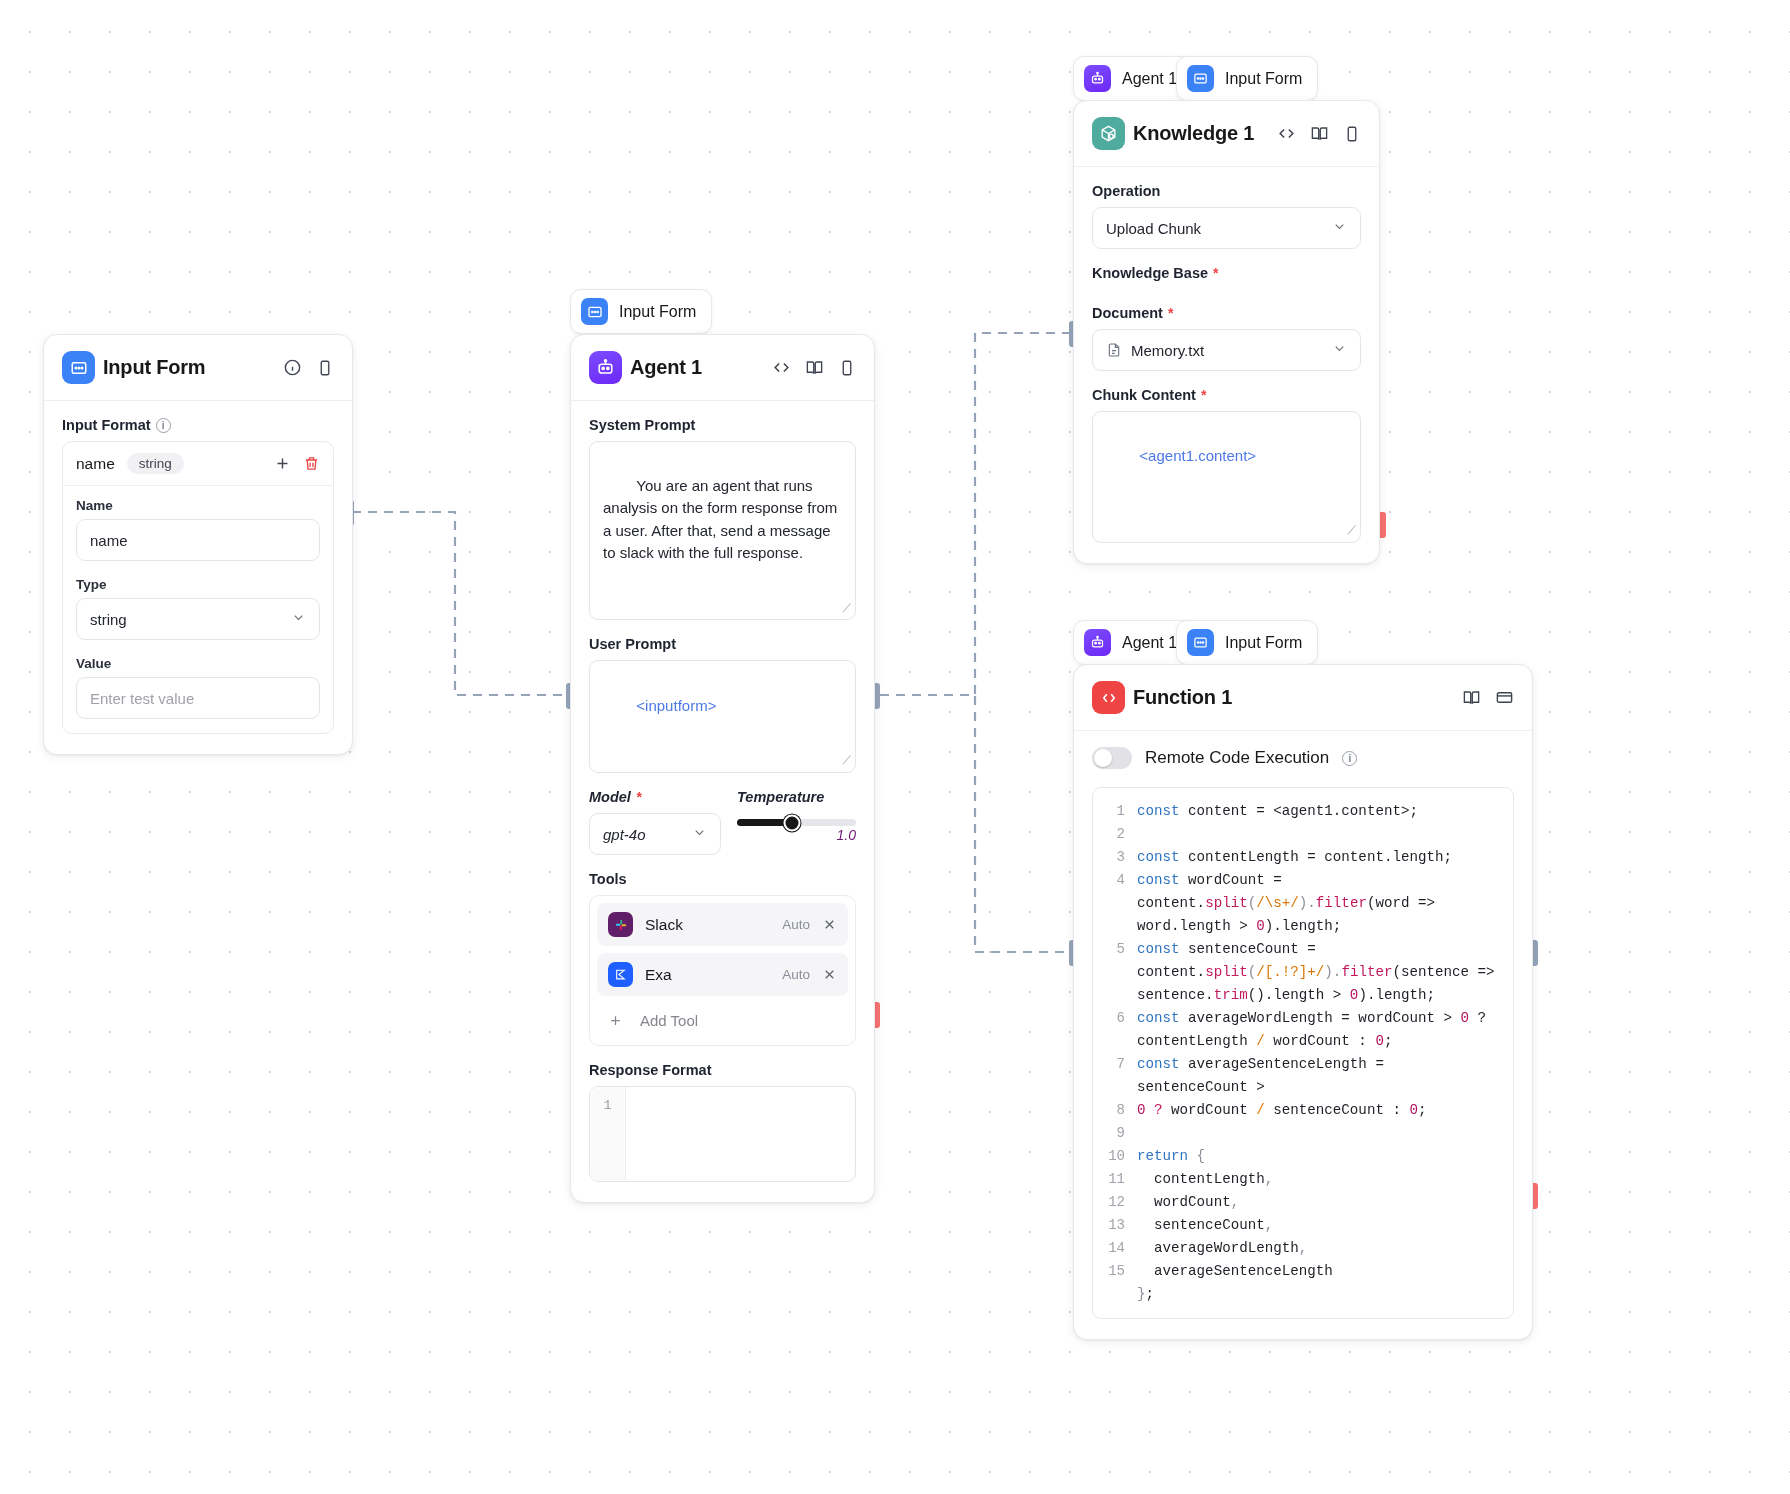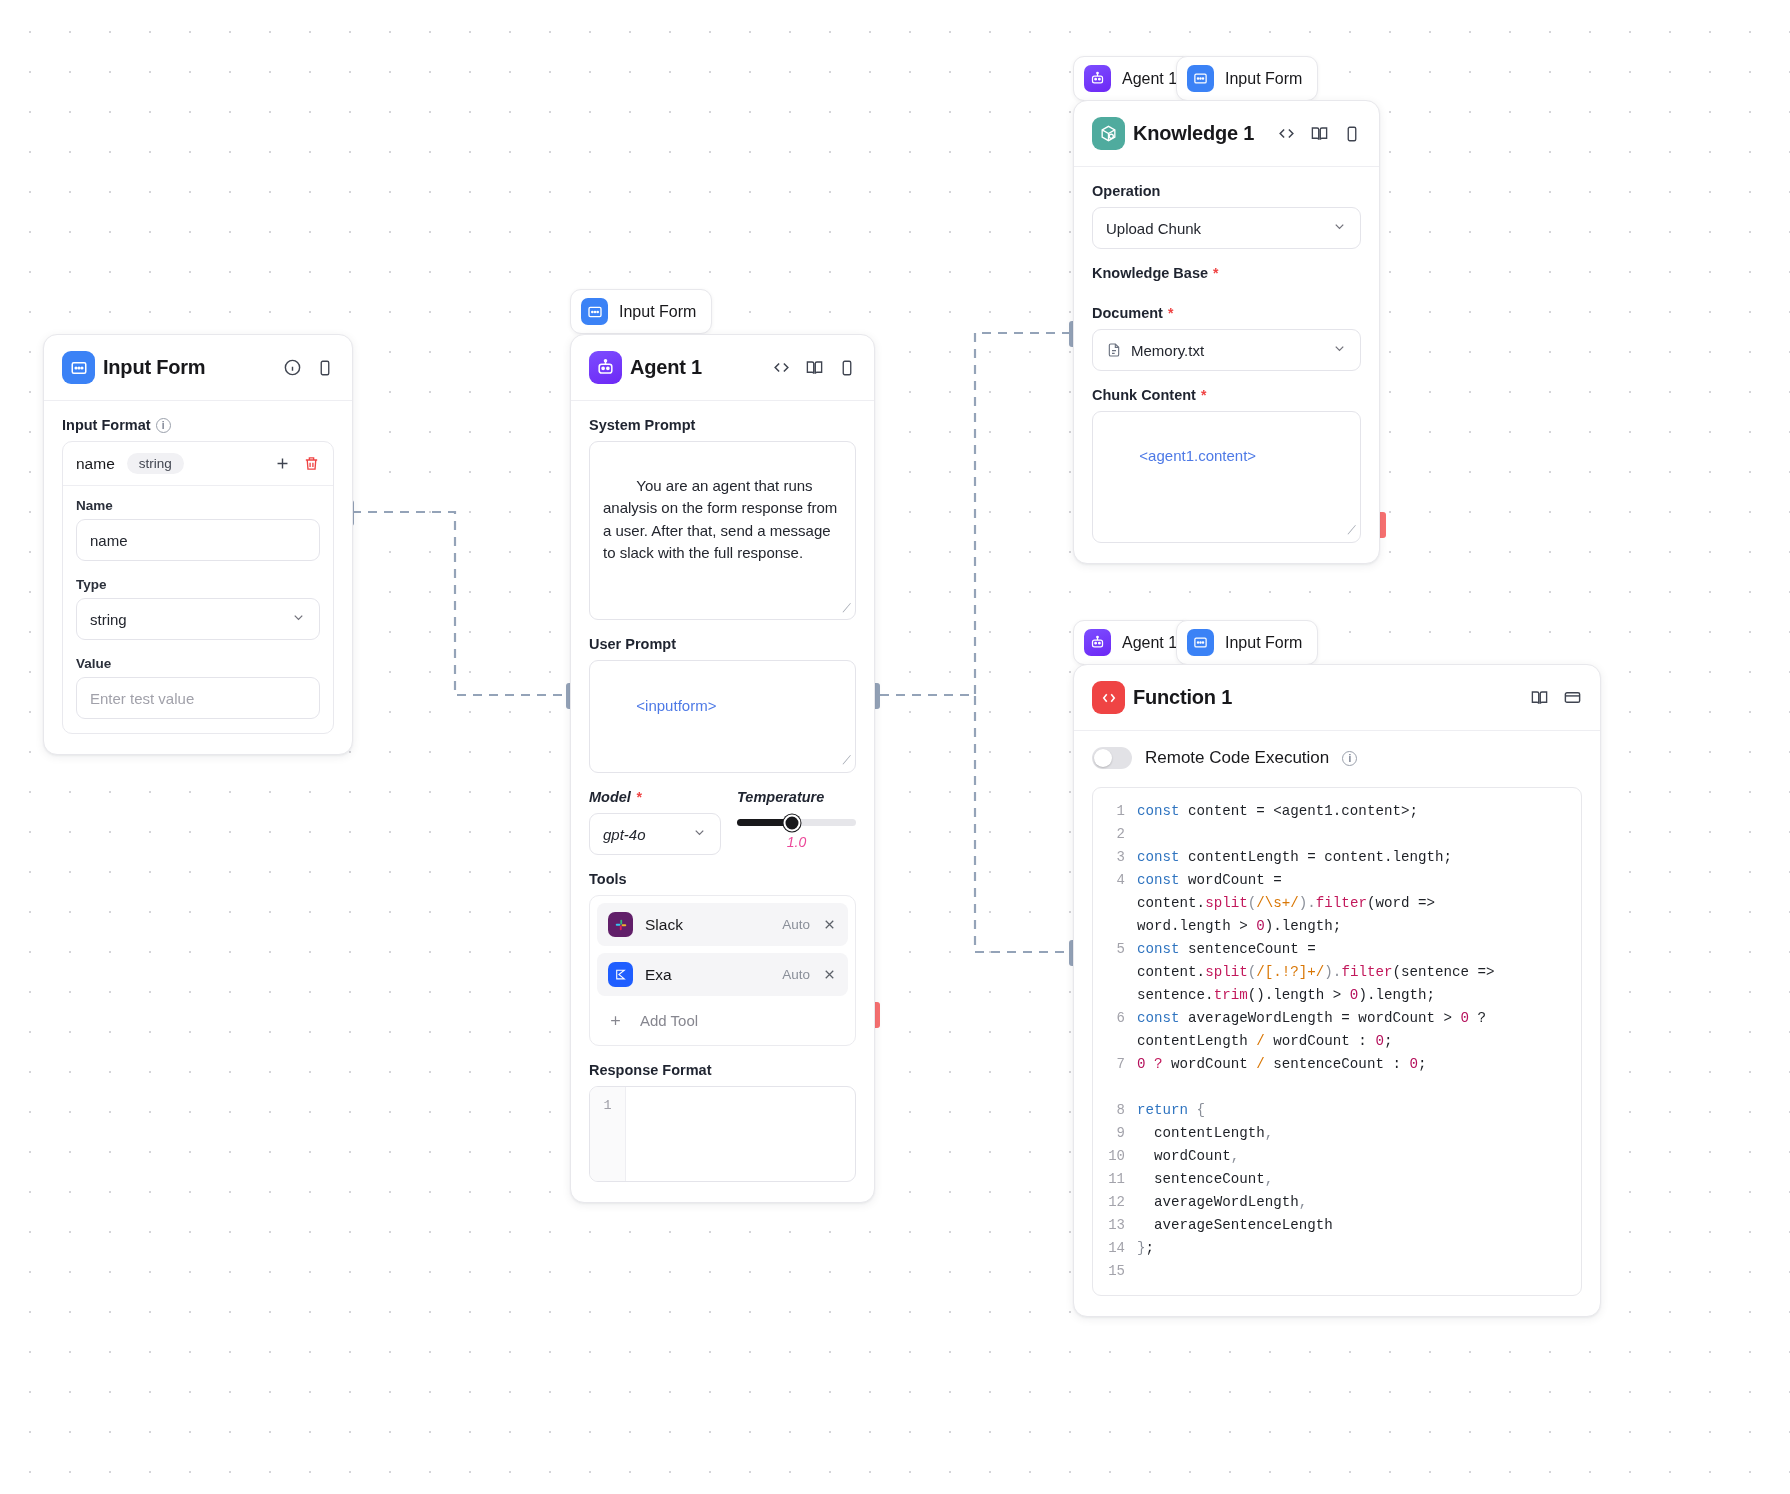--- a/index.html
+++ b/index.html
@@ -87,21 +87,21 @@
   .iconbtn.del { color: #ef4444; }
   .fmtbody { padding: 12px 13px 14px; }
   .sublabel { font-size: 13.5px; font-weight: 600; color: #2b303b; margin-bottom: 6px; }
 
   
   .row2 { display: flex; gap: 16px; align-items: flex-start; font-style: italic; }
   .slider-wrap { flex: 1; }
   .track { height: 7px; border-radius: 5px; background: #e6e6ea; position: relative; margin-top: 14px; }
   .fill { position: absolute; left: 0; top: 0; height: 7px; border-radius: 5px; background: #18181b; width: 46%; }
   .knob { position: absolute; left: 46%; top: 50%; transform: translate(-50%,-50%); width: 17px; height: 17px; border-radius: 50%; background: #18181b; border: 2.5px solid #fff; box-shadow: 0 0 0 1px #18181b; }
-  .tval { text-align: center; font-size: 14px; color: #ec4899; margin-top: 8px; }
+  .tval { text-align: right; font-size: 14px; color: #701a75; margin-top: 1px; }
   .toolsbox { border: 1px solid #ebebef; border-radius: 10px; padding: 7px; }
   .tool { display: flex; align-items: center; gap: 12px; background: #f5f5f7; border-radius: 8px; padding: 9px 11px; margin-bottom: 7px; }
   .tool .tname { font-size: 15.5px; }
   .tool .auto { margin-left: auto; font-size: 13.5px; color: #8a8f99; }
   .tool .x { color: #5b6068; display: flex; cursor: pointer; }
   .tico { width: 25px; height: 25px; border-radius: 7px; display: flex; align-items: center; justify-content: center; flex: none; font-size: 13px; color: #fff; }
   .addtool { display: flex; align-items: center; gap: 17px; padding: 9px 11px; color: #86868f; font-size: 15px; cursor: pointer; }
   .jsonbox { border: 1px solid #e4e4ea; border-radius: 9px; display: flex; min-height: 96px; overflow: hidden; }
   .gutter { background: #fafafb; border-right: 1px solid #eeeef2; width: 36px; text-align: center; padding-top: 11px; color: #a0a0a8; font-size: 13.5px; font-family: "Liberation Mono", monospace; }
   .jsonph { padding: 11px 13px; color: #b4b4bb; font-size: 15px; font-family: "Liberation Mono", monospace; }
@@ -452,21 +452,21 @@
         <span>Chunk Content</span>
         <span class="req">*</span>
       </div>
       <div class="ta" style="min-height:132px;">
         <span class="tok">&lt;agent1.content&gt;</span>
         <span class="grip">⟋</span>
       </div>
     </div>
   </div>
 
-  <div class="node" style="left:1073px; top:664px; width:528px;">
+  <div class="node" style="left:1073px; top:664px; width:460px;">
     <div class="node-head">
       <span class="tile red">
         <svg width="18" height="18" viewBox="0 0 24 24" fill="none" stroke="#fff" stroke-width="2.1">
             <path d="M9 7l-4 5 4 5M15 7l4 5-4 5"></path>
           </svg>
       </span>
       <span class="node-title">Function 1</span>
       <span class="head-icons">
         <span class="iconbtn">
             <svg width="19" height="19" viewBox="0 0 24 24" fill="none" stroke="currentColor" stroke-width="1.7">
@@ -518,20 +518,21 @@
             <div>&nbsp;</div>
             <div><span class="k">const </span><span>contentLength = content.length;</span></div>
             <div><span class="k">const </span><span>wordCount =</span></div>
             <div><span>content.</span><span class="f">split</span><span class="p">(</span><span class="r">/\s+/</span><span class="p">).</span><span class="f">filter</span><span>(word =&gt;</span></div>
             <div><span>word.length &gt; </span><span class="n">0</span><span>).length;</span></div>
             <div><span class="k">const </span><span>sentenceCount =</span></div>
             <div><span>content.</span><span class="f">split</span><span class="p">(</span><span class="r">/[.!?]+/</span><span class="p">).</span><span class="f">filter</span><span>(sentence =&gt;</span></div>
             <div><span>sentence.</span><span class="f">trim</span><span>().length &gt; </span><span class="n">0</span><span>).length;</span></div>
             <div><span class="k">const </span><span>averageWordLength = wordCount &gt; </span><span class="n">0</span><span> ?</span></div>
             <div><span>contentLength </span><span class="r">/</span><span> wordCount : </span><span class="n">0</span><span>;</span></div>
+            <div><span class="k">const </span><span>averageSentenceLength = sentenceCount &gt;</span></div>
             <div><span class="n">0</span><span class="f"> ?</span><span> wordCount </span><span class="r">/</span><span> sentenceCount : </span><span class="n">0</span><span>;</span></div>
             <div>&nbsp;</div>
             <div><span class="k">return </span><span class="p">{</span></div>
             <div><span>  contentLength</span><span class="p">,</span></div>
             <div><span>  wordCount</span><span class="p">,</span></div>
             <div><span>  sentenceCount</span><span class="p">,</span></div>
             <div><span>  averageWordLength</span><span class="p">,</span></div>
             <div><span>  averageSentenceLength</span></div>
             <div><span class="p">}</span><span>;</span></div>
           </div>

